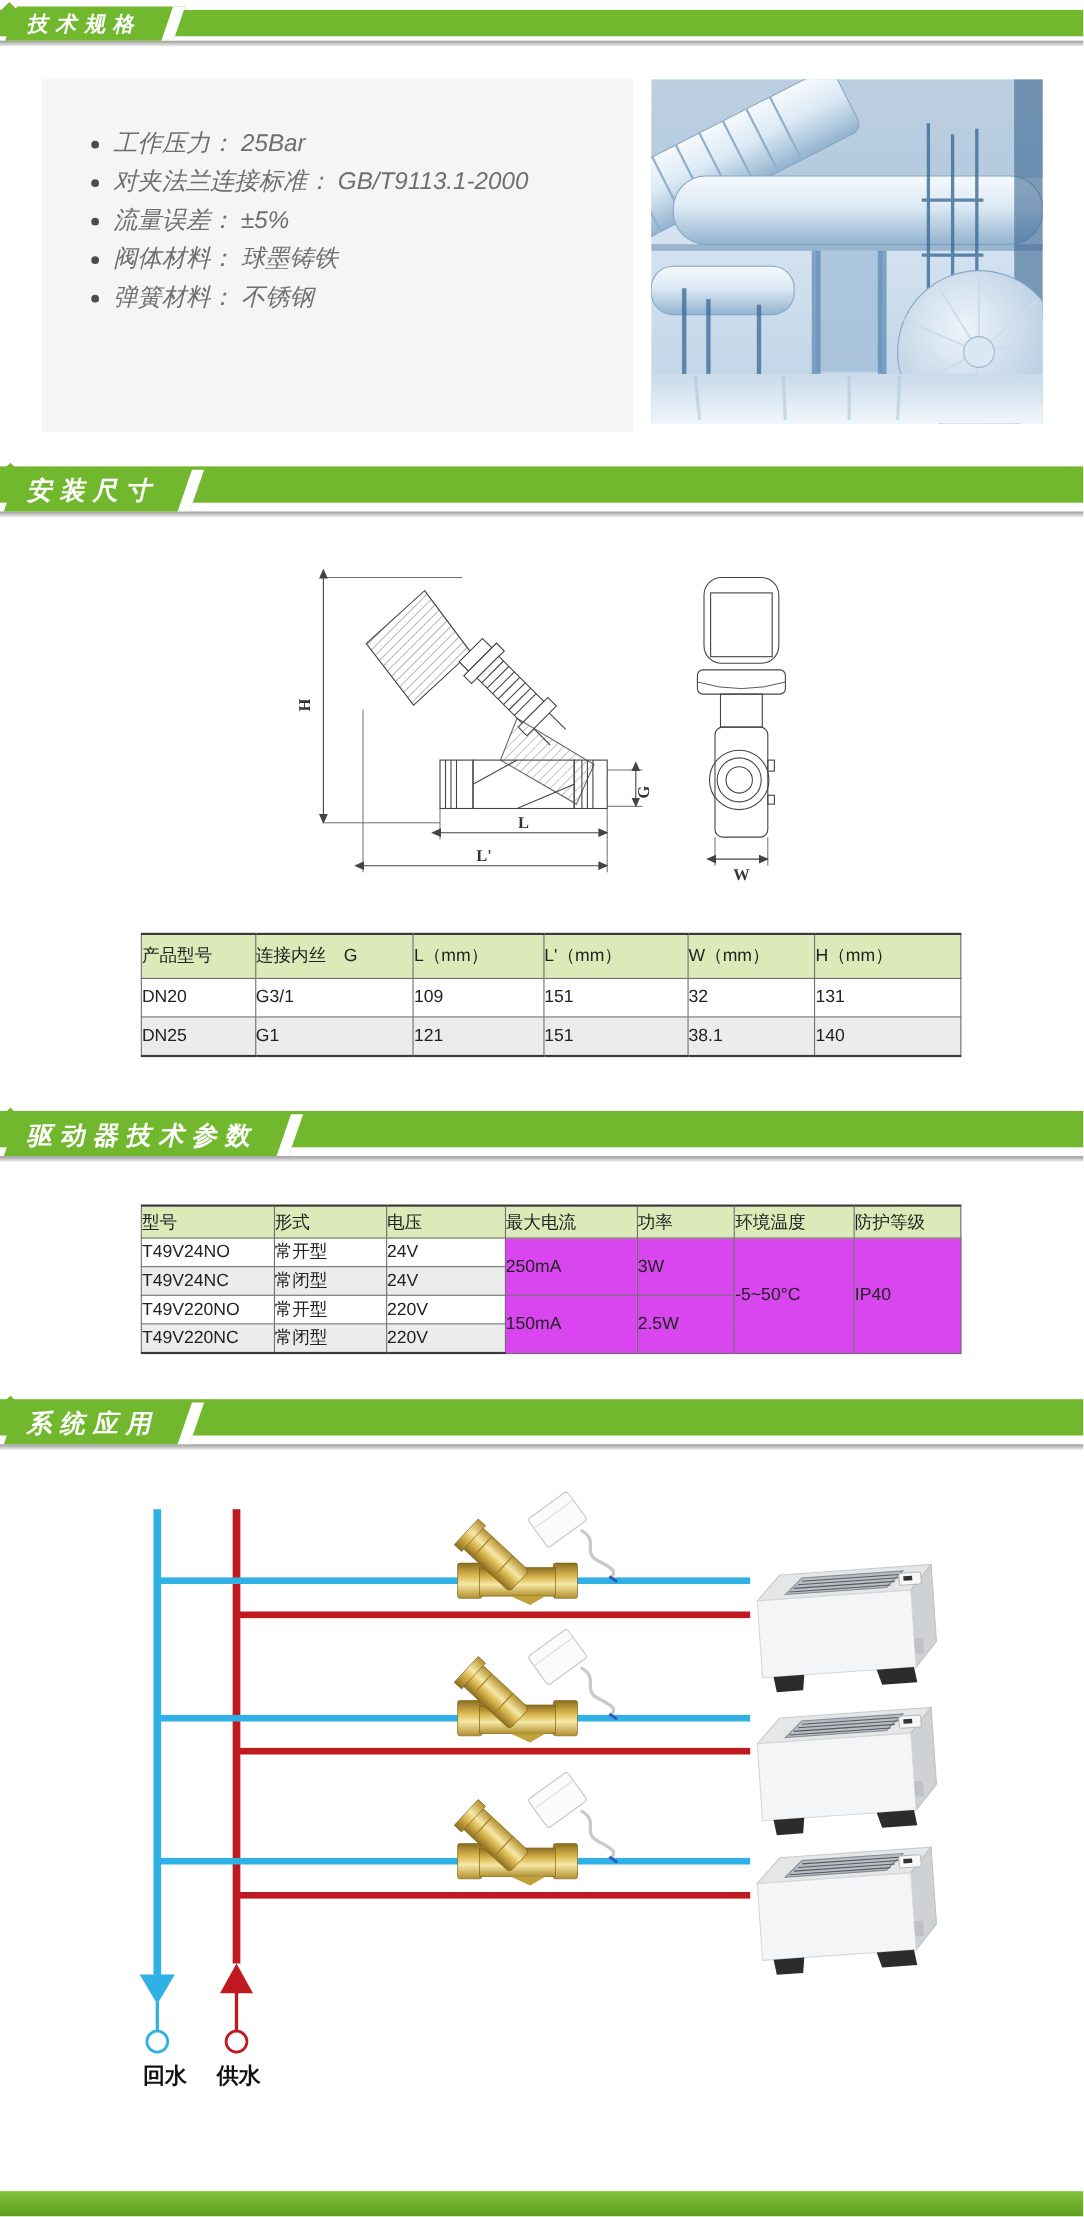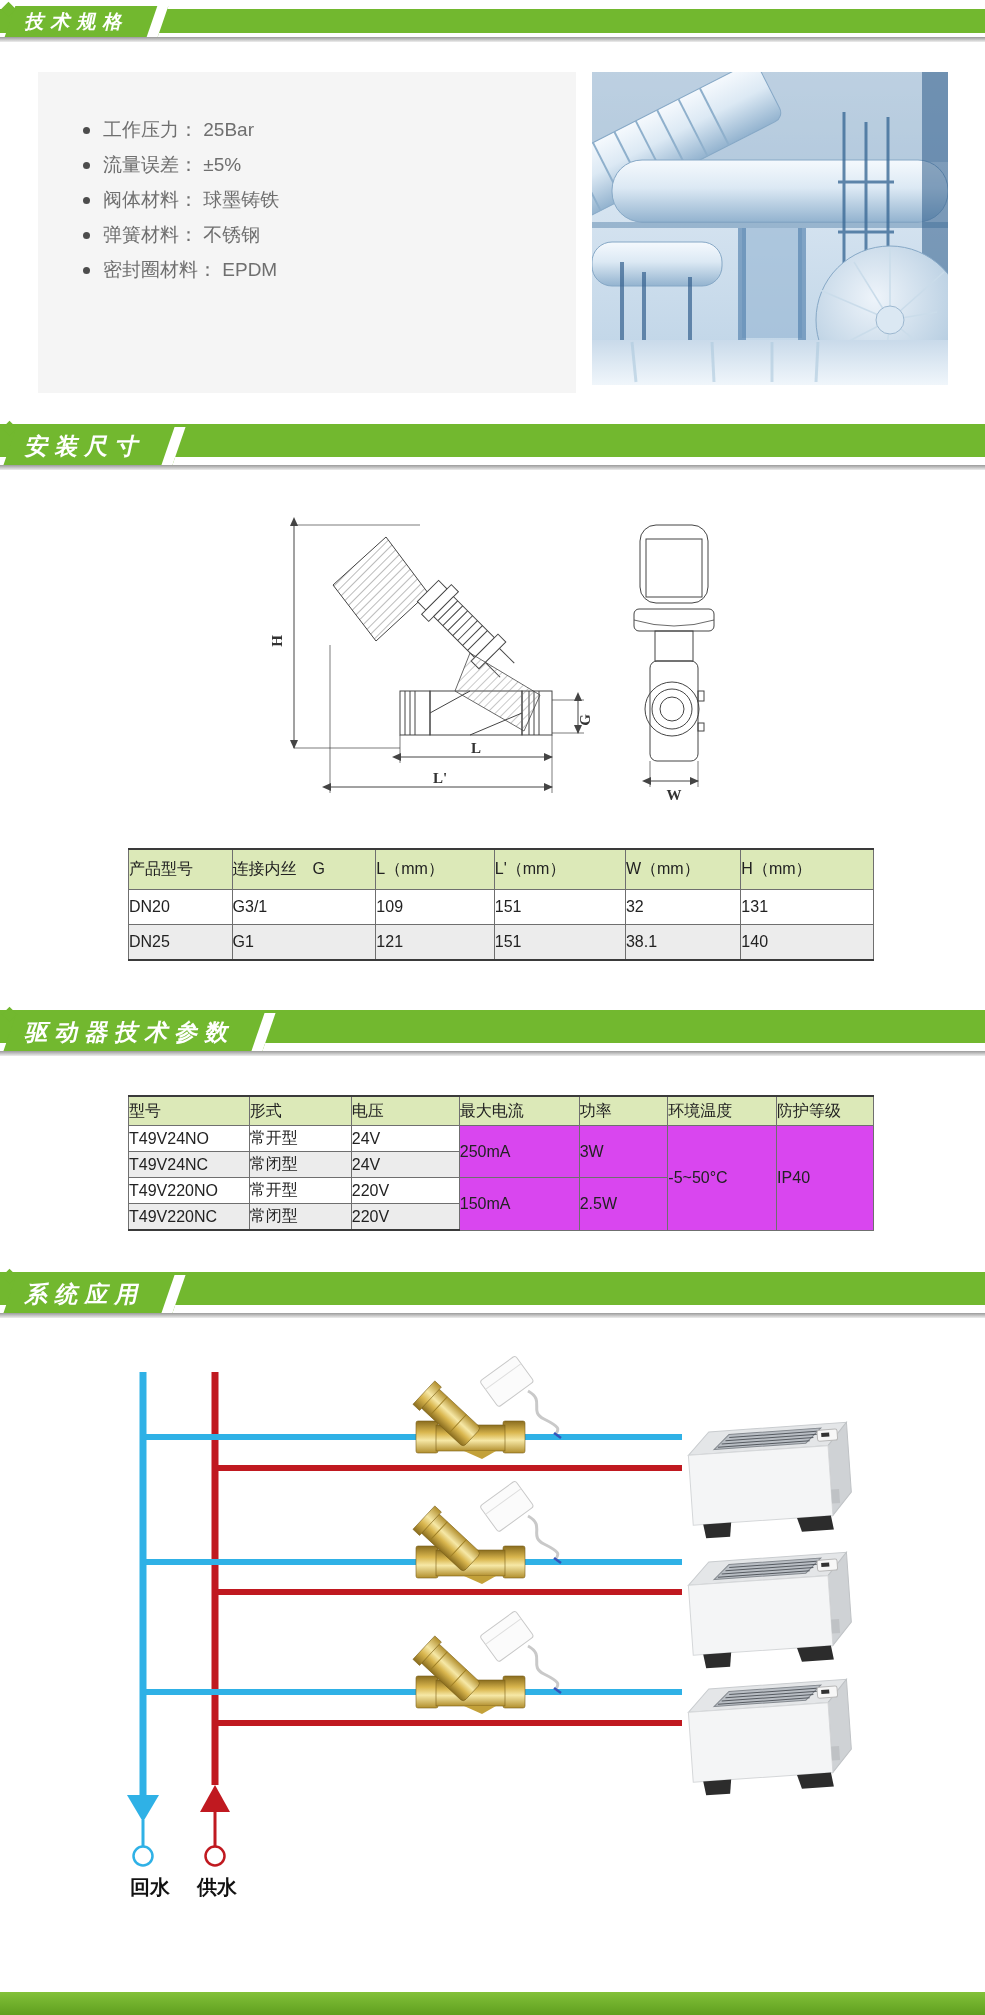--- a/index.html
+++ b/index.html
@@ -29,21 +29,21 @@
   .banner.sm .diamond{left:3px;top:0px;}
 
   #banner-specs{top:4px;}
   #banner-dimensions{top:420px;}
   #banner-actuator{top:1006px;}
   #banner-application{top:1268px;}
 
   
   .spec-box{position:absolute;left:38px;top:72px;width:538px;height:321px;background:#f5f5f5;}
   .spec-list{list-style:none;margin:0;padding:40px 0 0 45px;}
-  .spec-list li{height:35px;line-height:35px;font-size:19px;color:#6f6f6f;white-space:nowrap;}
+  .spec-list li{height:35px;line-height:35px;font-size:22px;color:#6f6f6f;white-space:nowrap;font-style:italic;}
   .dot{display:inline-block;width:7px;height:7px;border-radius:50%;background:#4c4c4c;margin-right:13px;vertical-align:2px;}
 
   .photo{position:absolute;left:592px;top:72px;width:356px;height:313px;}
 
   
   .drawing{position:absolute;left:0;top:495px;width:985px;height:340px;}
   .dim-label{font-family:"Liberation Serif",serif;font-weight:bold;font-size:15px;fill:#333;}
 
   
   table.spec-table{position:absolute;left:128px;width:746px;border-collapse:collapse;table-layout:fixed;
@@ -80,24 +80,24 @@
   <div class="diamond"></div>
   <div class="block">
     <span class="title">技术规格</span>
   </div>
   <div class="shadow"></div>
 </div>
 
 <div class="spec-box">
   <ul class="spec-list">
     <li><span class="dot"></span><span>工作压力</span><span>：</span>&nbsp;<span>25Bar</span></li>
+    <li><span class="dot"></span><span>对夹法兰连接标准</span><span>：</span>&nbsp;<span>GB/T9113.1-2000</span></li>
     <li><span class="dot"></span><span>流量误差</span><span>：</span>&nbsp;<span>±5%</span></li>
     <li><span class="dot"></span><span>阀体材料</span><span>：</span>&nbsp;<span>球墨铸铁</span></li>
     <li><span class="dot"></span><span>弹簧材料</span><span>：</span>&nbsp;<span>不锈钢</span></li>
-    <li><span class="dot"></span><span>密封圈材料</span><span>：</span>&nbsp;<span>EPDM</span></li>
   </ul>
 </div>
 
 <svg class="photo" viewBox="0 0 356 313">
   <defs>
     <linearGradient id="sky" x1="0" y1="0" x2="0" y2="1">
       <stop offset="0" stop-color="#e8f0f8"></stop>
         <stop offset="1" stop-color="#bdd3e6"></stop>
     </linearGradient>
     <linearGradient id="duct" x1="0" y1="0" x2="0" y2="1">

